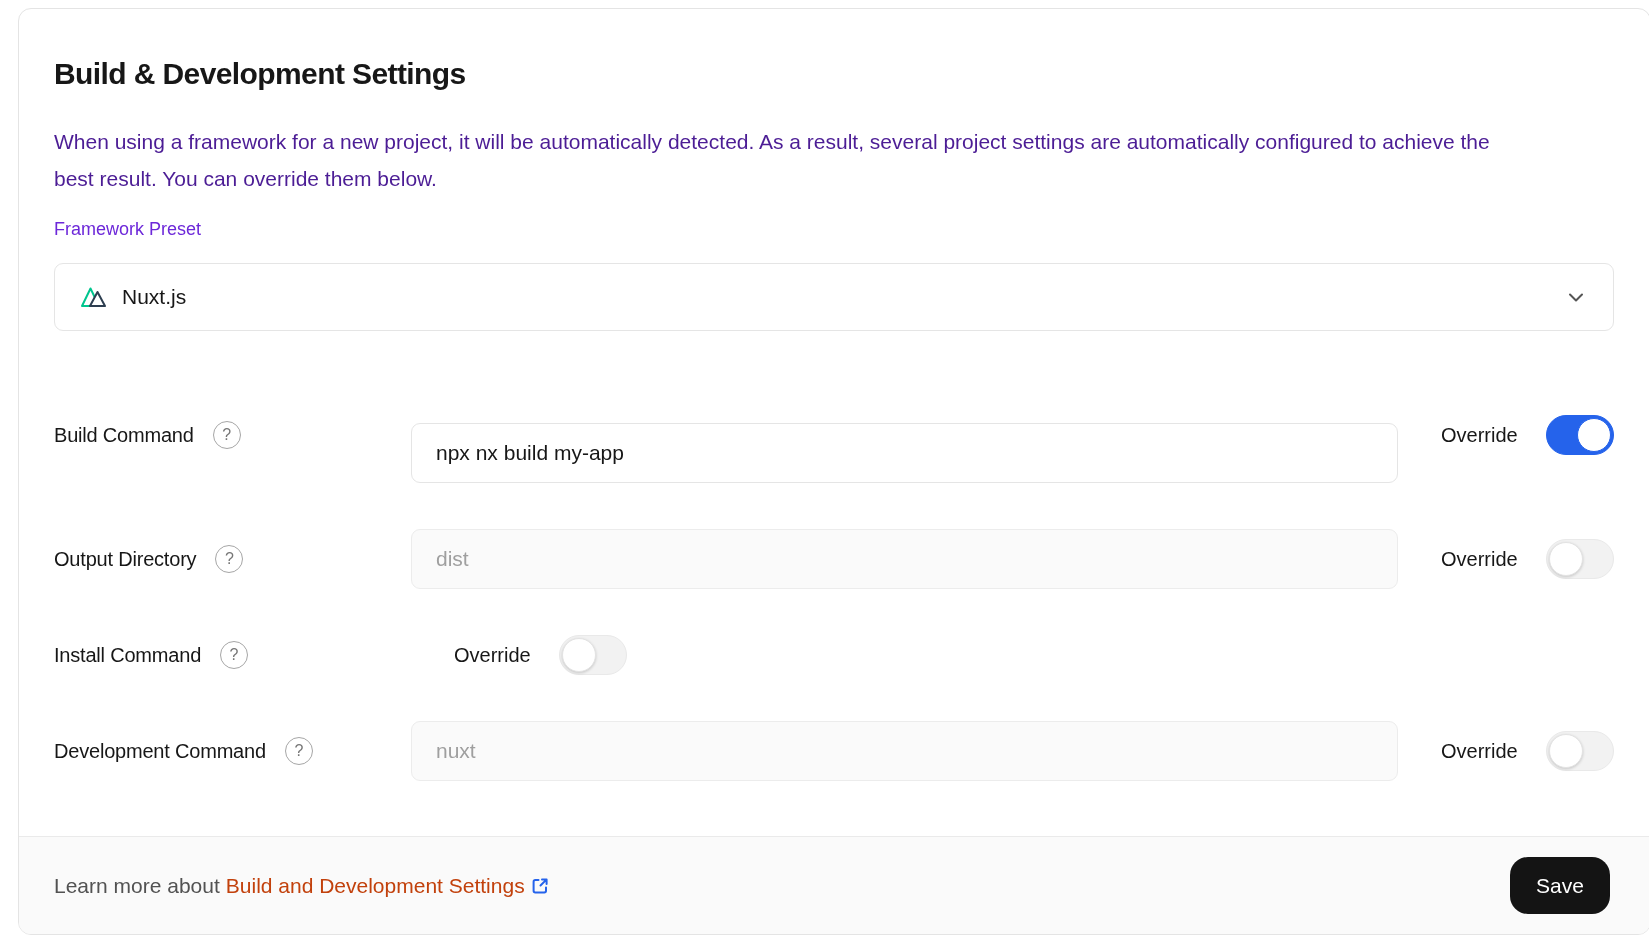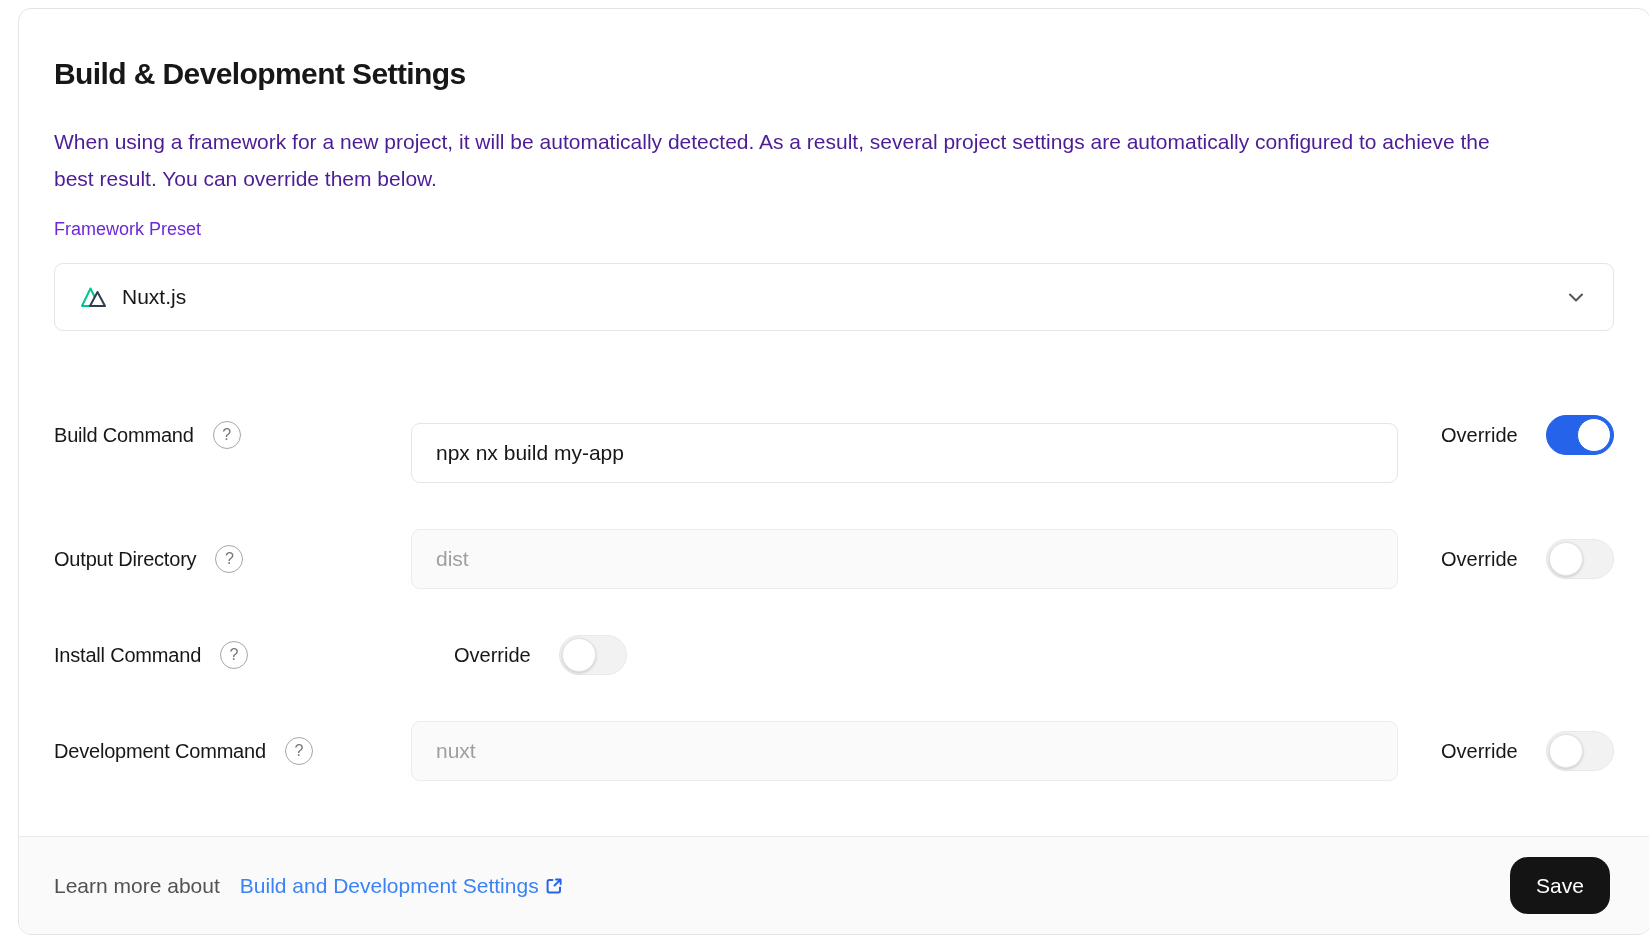--- a/index.html
+++ b/index.html
@@ -135,23 +135,23 @@
     height: 98px;
     background: #fafafa;
     border-top: 1px solid #eaeaea;
     display: flex;
     align-items: center;
     padding: 0 40px 0 35px;
     flex-shrink: 0;
   }
   .learn-more { font-size: 21px; color: #525252; display: flex; }
   .learn-more a {
-    color: #3b82f6;
+    color: #c2410c;
     text-decoration: none;
-    margin-left: 20px;
+    margin-left: 6px;
     display: flex;
     align-items: center;
     cursor: pointer;
   }
   .ext-icon { margin-left: 4px; display: flex; align-items: center; }
   .save-btn {
     margin-left: auto;
     width: 100px; height: 57px;
     background: #141414;
     color: #ffffff;

